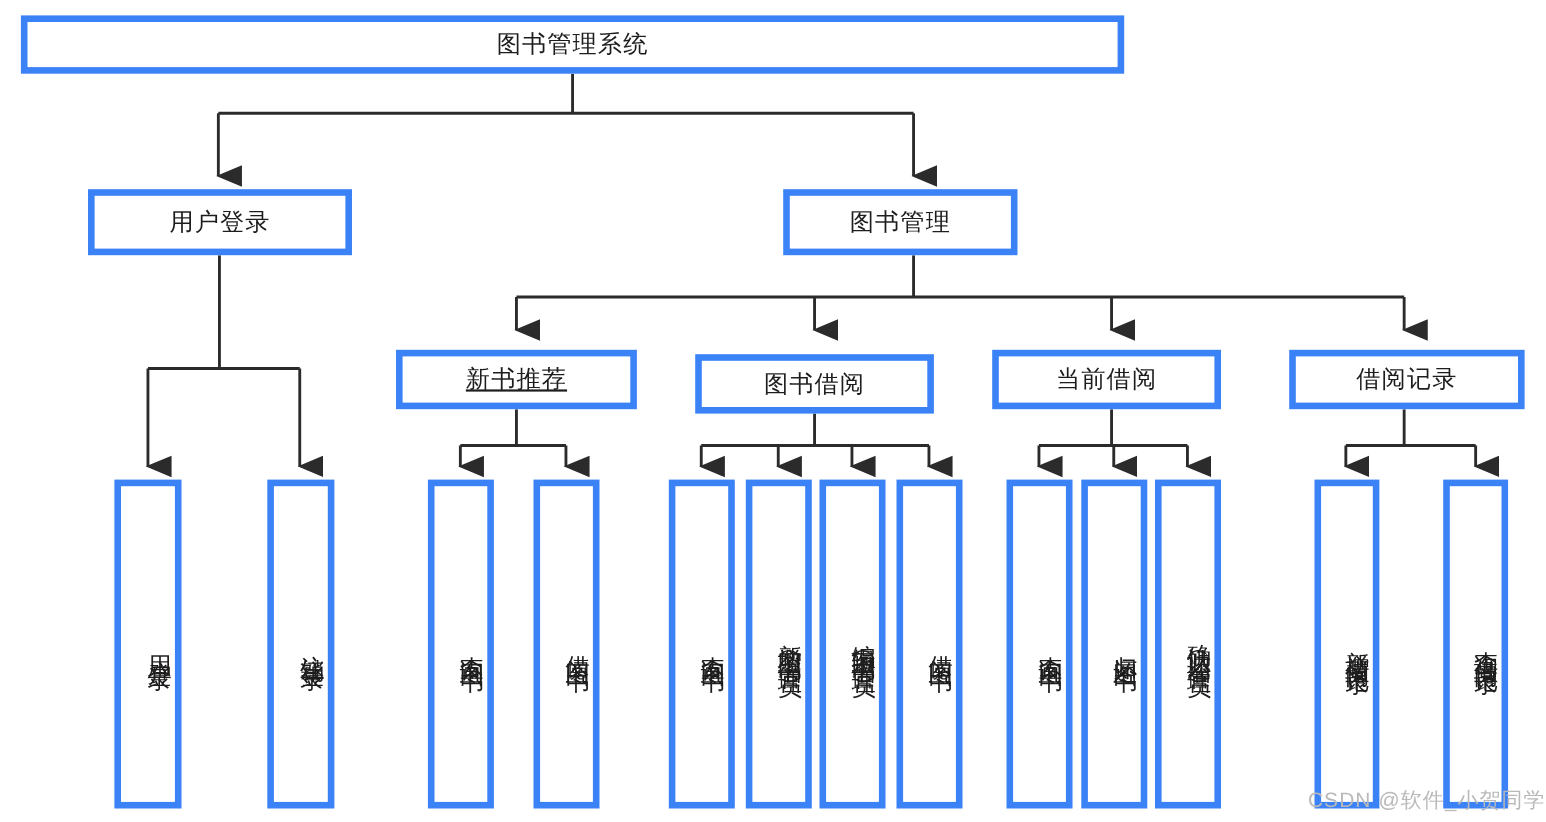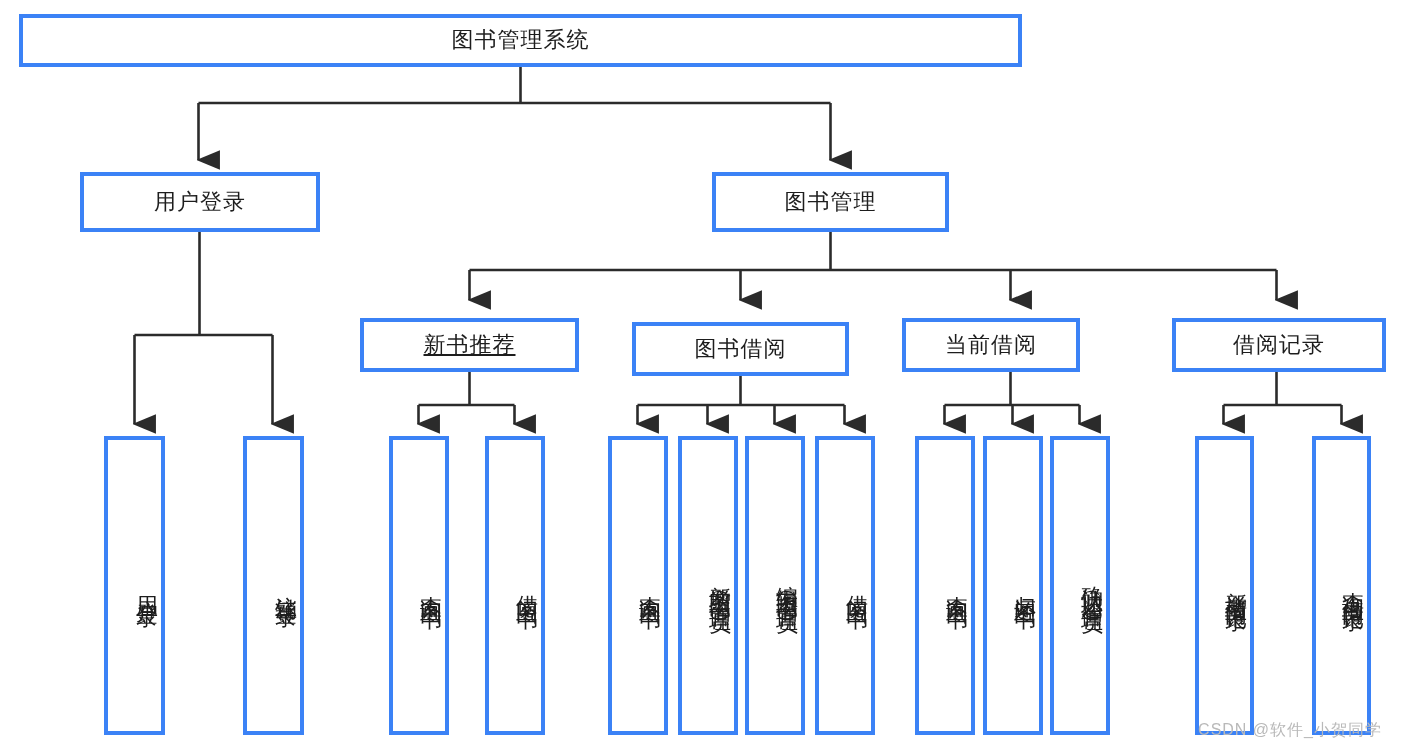--- a/index.html
+++ b/index.html
@@ -22,21 +22,21 @@
     left: 0;
     top: 0;
     width: 1405px;
     height: 747px;
     pointer-events: none;
   }
   .node {
     position: absolute;
     box-sizing: border-box;
     background: #ffffff;
-    border: 4px solid #3b82f6;
+    border: 6px solid #3b82f6;
     display: flex;
     align-items: center;
     justify-content: center;
     color: #1d1d1d;
   }
   .node.horiz {
     font-size: 22px;
     letter-spacing: 1px;
     line-height: 1.2;
   }
@@ -52,23 +52,23 @@
     justify-content: center;
   }
   .node.vert .vtext {
     writing-mode: vertical-rl;
     text-orientation: upright;
     display: block;
     white-space: nowrap;
   }
   .watermark {
     position: absolute;
-    right: 23px;
+    right: 0;
     bottom: 6px;
-    font-size: 16px;
+    font-size: 19px;
     color: #b9b9b9;
     letter-spacing: 1px;
     white-space: nowrap;
     margin-top: 14px;
   }
 </style>
 </head>
 <body>
 
 <div id="canvas">
@@ -125,31 +125,31 @@
     </g>
   </svg>
 
   <div class="node horiz" style="left:19px; top:14px; width:1003px; height:53px;">
     <span>图书管理系统</span>
   </div>
 
   <div class="node horiz" style="left:80px; top:172px; width:240px; height:60px;">
     <span>用户登录</span>
   </div>
-  <div class="node horiz" style="left:712px; top:172px; width:237px; height:60px;">
+  <div class="node horiz" style="left:712px; top:172px; width:213px; height:60px;">
     <span>图书管理</span>
   </div>
 
   <div class="node horiz" style="left:360px; top:318px; width:219px; height:54px;text-decoration:underline;">
     <span>新书推荐</span>
   </div>
   <div class="node horiz" style="left:632px; top:322px; width:217px; height:54px;">
     <span>图书借阅</span>
   </div>
-  <div class="node horiz" style="left:902px; top:318px; width:178px; height:54px;">
+  <div class="node horiz" style="left:902px; top:318px; width:208px; height:54px;">
     <span>当前借阅</span>
   </div>
   <div class="node horiz" style="left:1172px; top:318px; width:214px; height:54px;">
     <span>借阅记录</span>
   </div>
 
   <div class="node vert" style="left:104px; top:436px; width:61px; height:299px;">
     <span class="vtext">用户登录</span>
   </div>
   <div class="node vert" style="left:243px; top:436px; width:61px; height:299px;">

